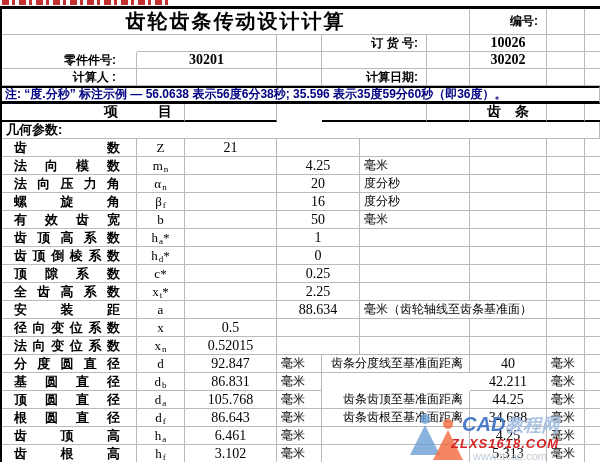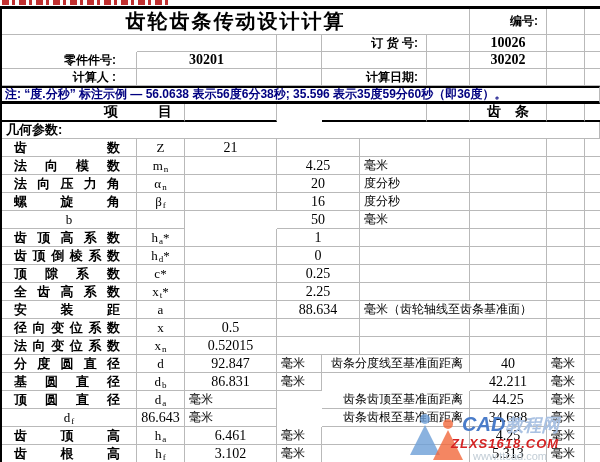--- a/index.html
+++ b/index.html
@@ -130,20 +130,21 @@
       <div class="cell " style="grid-column: 9 / 10;"></div>
       <div class="cell nr" style="grid-column: 10 / 11;"></div>
       <div class="cell name">螺 旋 角</div>
       <div class="cell sym">β<span class="sub">f</span></div>
       <div class="cell num center"></div>
       <div class="cell num center" style="grid-column: 4 / 6;">16</div>
       <div class="cell unit" style="grid-column: 6 / 8;">度分秒</div>
       <div class="cell " style="grid-column: 8 / 9;"></div>
       <div class="cell " style="grid-column: 9 / 10;"></div>
       <div class="cell nr" style="grid-column: 10 / 11;"></div>
+      <div class="cell name">有 效 齿 宽</div>
       <div class="cell sym">b</div>
       <div class="cell num center"></div>
       <div class="cell num center" style="grid-column: 4 / 6;">50</div>
       <div class="cell unit" style="grid-column: 6 / 8;">毫米</div>
       <div class="cell " style="grid-column: 8 / 9;"></div>
       <div class="cell " style="grid-column: 9 / 10;"></div>
       <div class="cell nr" style="grid-column: 10 / 11;"></div>
       <div class="cell name">齿 顶 高 系 数</div>
       <div class="cell sym">h<span class="sub">a</span>*</div>
       <div class="cell num center"></div>
@@ -209,25 +210,27 @@
       <div class="cell nr" style="grid-column: 10 / 11;"></div>
       <div class="cell name">基 圆 直 径</div>
       <div class="cell sym">d<span class="sub">b</span></div>
       <div class="cell num center">86.831</div>
       <div class="cell unit">毫米</div>
       <div class="cell num center" style="grid-column: 8 / 9;">42.211</div>
       <div class="cell unit" style="grid-column: 9 / 10;">毫米</div>
       <div class="cell nr" style="grid-column: 10 / 11;"></div>
       <div class="cell name">顶 圆 直 径</div>
       <div class="cell sym">d<span class="sub">a</span></div>
+      <div class="cell num center">105.768</div>
       <div class="cell unit">毫米</div>
       <div class="cell desc" style="grid-column: 5 / 8;">齿条齿顶至基准面距离</div>
       <div class="cell num center" style="grid-column: 8 / 9;">44.25</div>
       <div class="cell unit" style="grid-column: 9 / 10;">毫米</div>
       <div class="cell nr" style="grid-column: 10 / 11;"></div>
+      <div class="cell name">根 圆 直 径</div>
       <div class="cell sym">d<span class="sub">f</span></div>
       <div class="cell num center">86.643</div>
       <div class="cell unit">毫米</div>
       <div class="cell desc" style="grid-column: 5 / 8;">齿条齿根至基准面距离</div>
       <div class="cell num center" style="grid-column: 8 / 9;">34.688</div>
       <div class="cell unit" style="grid-column: 9 / 10;">毫米</div>
       <div class="cell nr" style="grid-column: 10 / 11;"></div>
       <div class="cell name">齿 顶 高</div>
       <div class="cell sym">h<span class="sub">a</span></div>
       <div class="cell num center">6.461</div>

